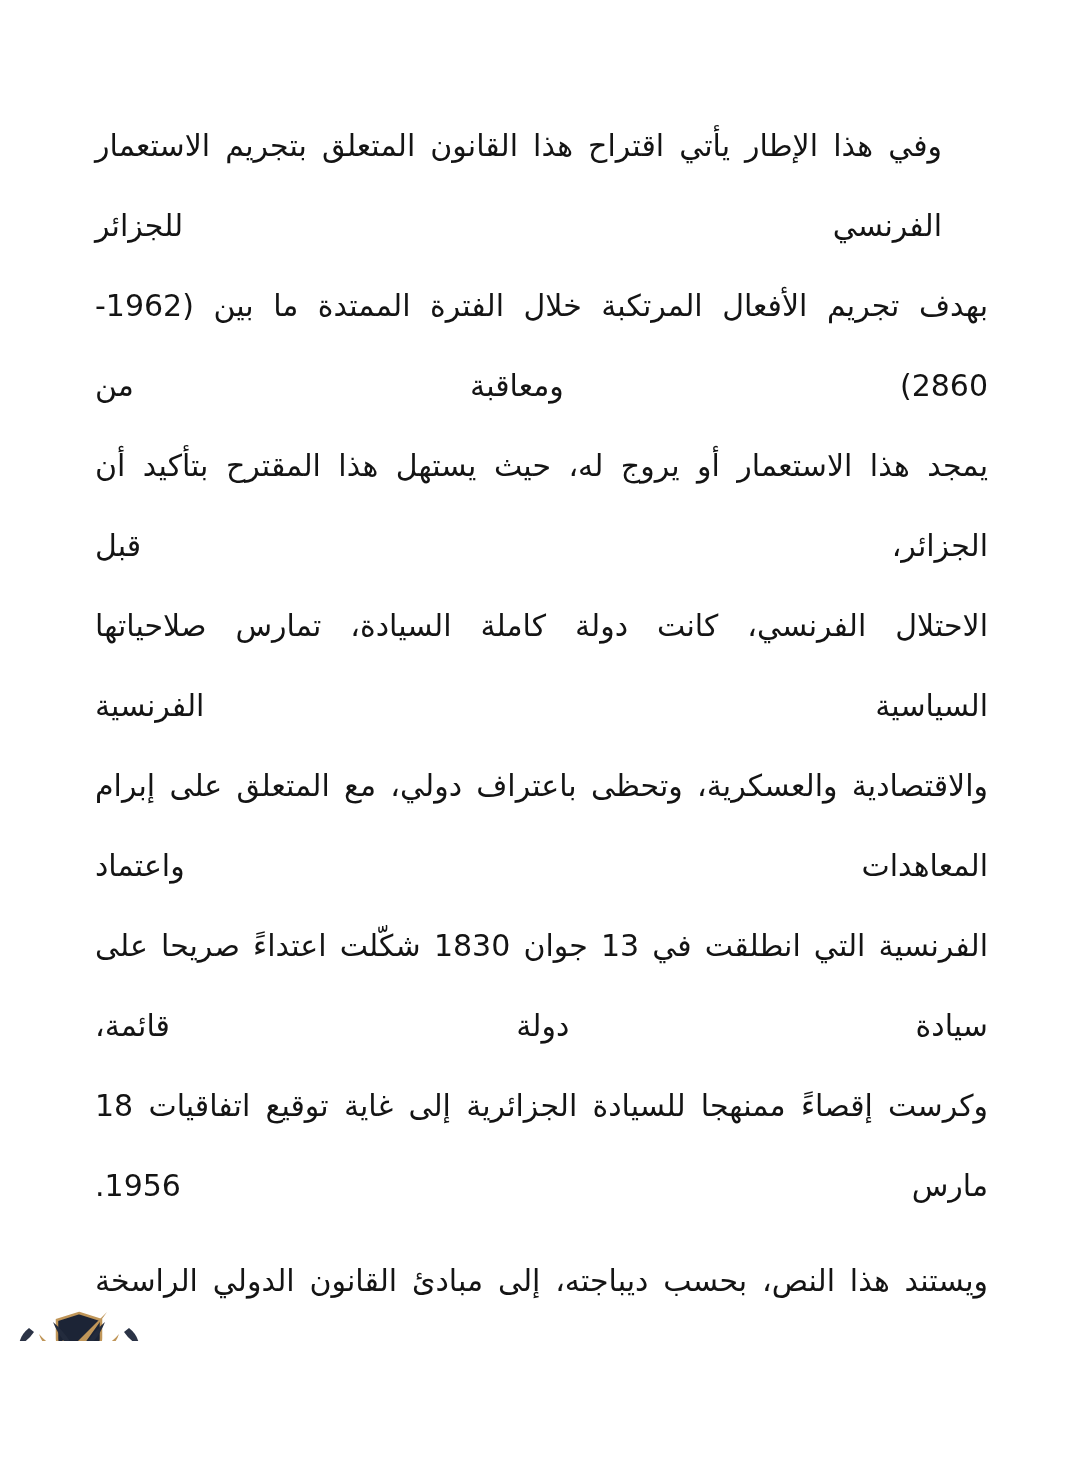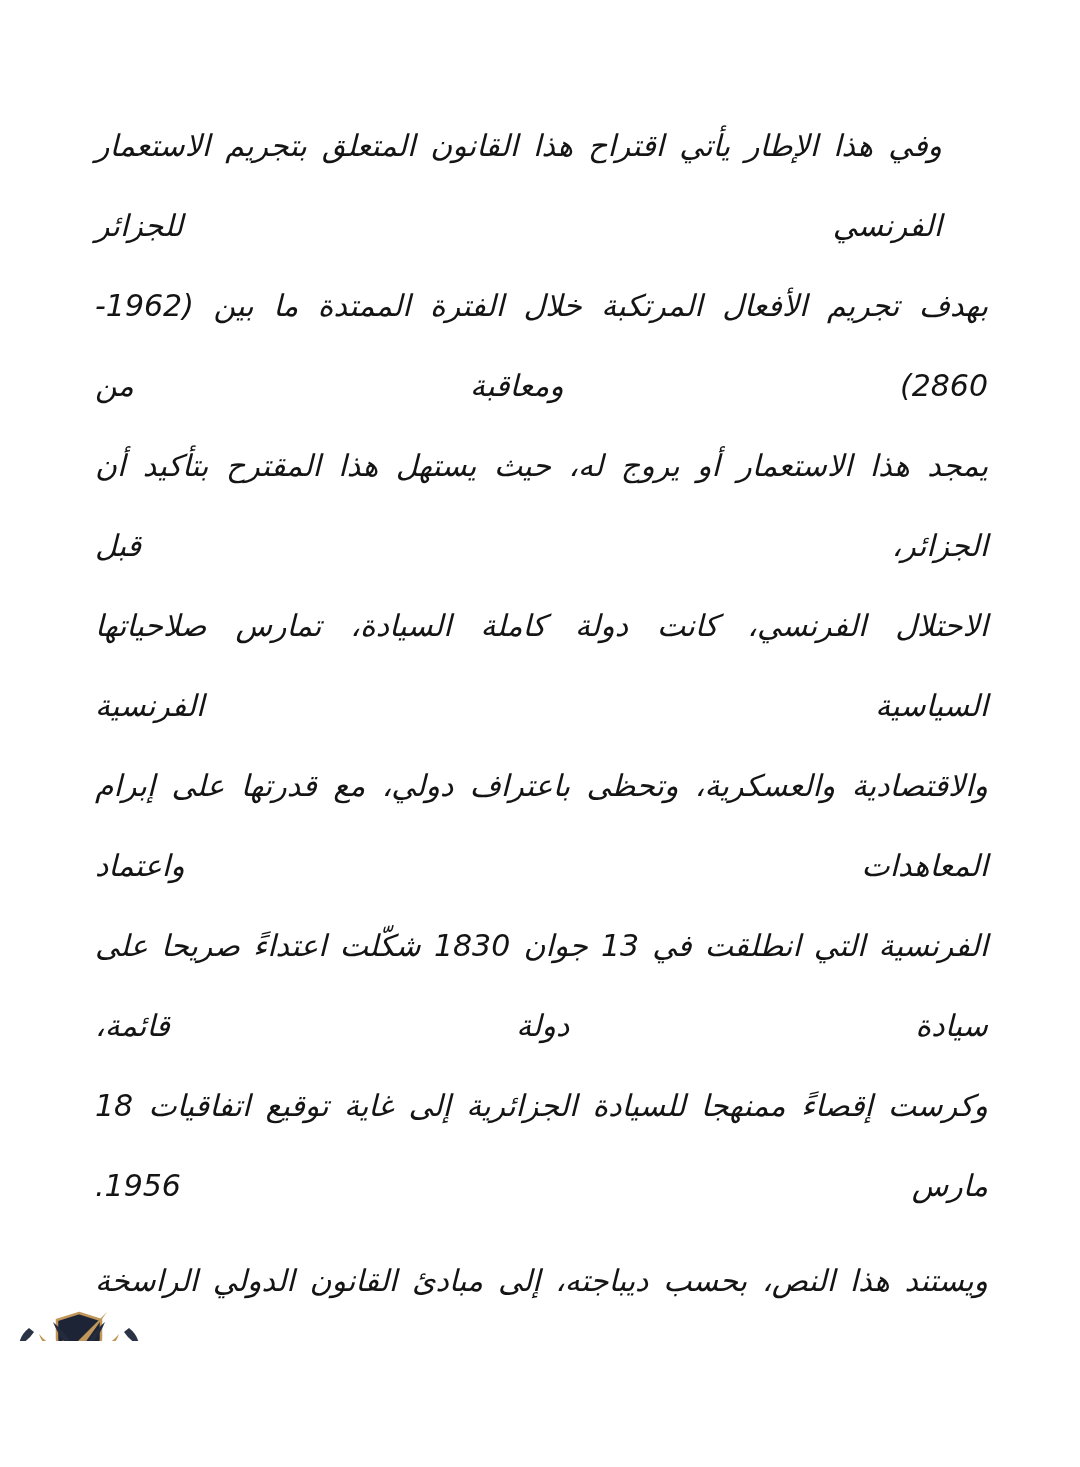--- a/index.html
+++ b/index.html
@@ -3,21 +3,20 @@
 <meta charset="utf-8">
 <style>
   html, body { margin: 0; padding: 0; background: #ffffff; }
   .page {
     position: relative;
     width: 1080px;
     height: 1341px;
     background: #ffffff;
     overflow: hidden;
     font-family: "DejaVu Sans", sans-serif;
-    font-style: italic;
   }
   .content {
     position: absolute;
     top: 106px;
     right: 92px;
     left: 95px;
     direction: rtl;
     color: #141414;
   }
   .paragraph { margin: 0; padding: 0; }
@@ -73,21 +72,21 @@
 <body>
 
 <div class="page">
 
   <main class="content">
     <section class="paragraph">
       <p class="line line--indent">وفي هذا الإطار يأتي اقتراح هذا القانون المتعلق بتجريم الاستعمار الفرنسي للجزائر</p>
       <p class="line">بهدف تجريم الأفعال المرتكبة خلال الفترة الممتدة ما بين (1962-2860) ومعاقبة من</p>
       <p class="line">يمجد هذا الاستعمار أو يروج له، حيث يستهل هذا المقترح بتأكيد أن الجزائر، قبل</p>
       <p class="line">الاحتلال الفرنسي، كانت دولة كاملة السيادة، تمارس صلاحياتها السياسية الفرنسية</p>
-      <p class="line">والاقتصادية والعسكرية، وتحظى باعتراف دولي، مع قدرتها على إبرام المعاهدات واعتماد</p>
+      <p class="line">والاقتصادية والعسكرية، وتحظى باعتراف دولي، مع المتعلق على إبرام المعاهدات واعتماد</p>
       <p class="line">الفرنسية التي انطلقت في 13 جوان 1830 شكّلت اعتداءً صريحا على سيادة دولة قائمة،</p>
       <p class="line">وكرست إقصاءً ممنهجا للسيادة الجزائرية إلى غاية توقيع اتفاقيات 18 مارس 1956.</p>
     </section>
 
     <section class="paragraph paragraph--second">
       <p class="line">ويستند هذا النص، بحسب ديباجته، إلى مبادئ القانون الدولي الراسخة التي تؤكد على</p>
 
     </section>
   </main>
 

